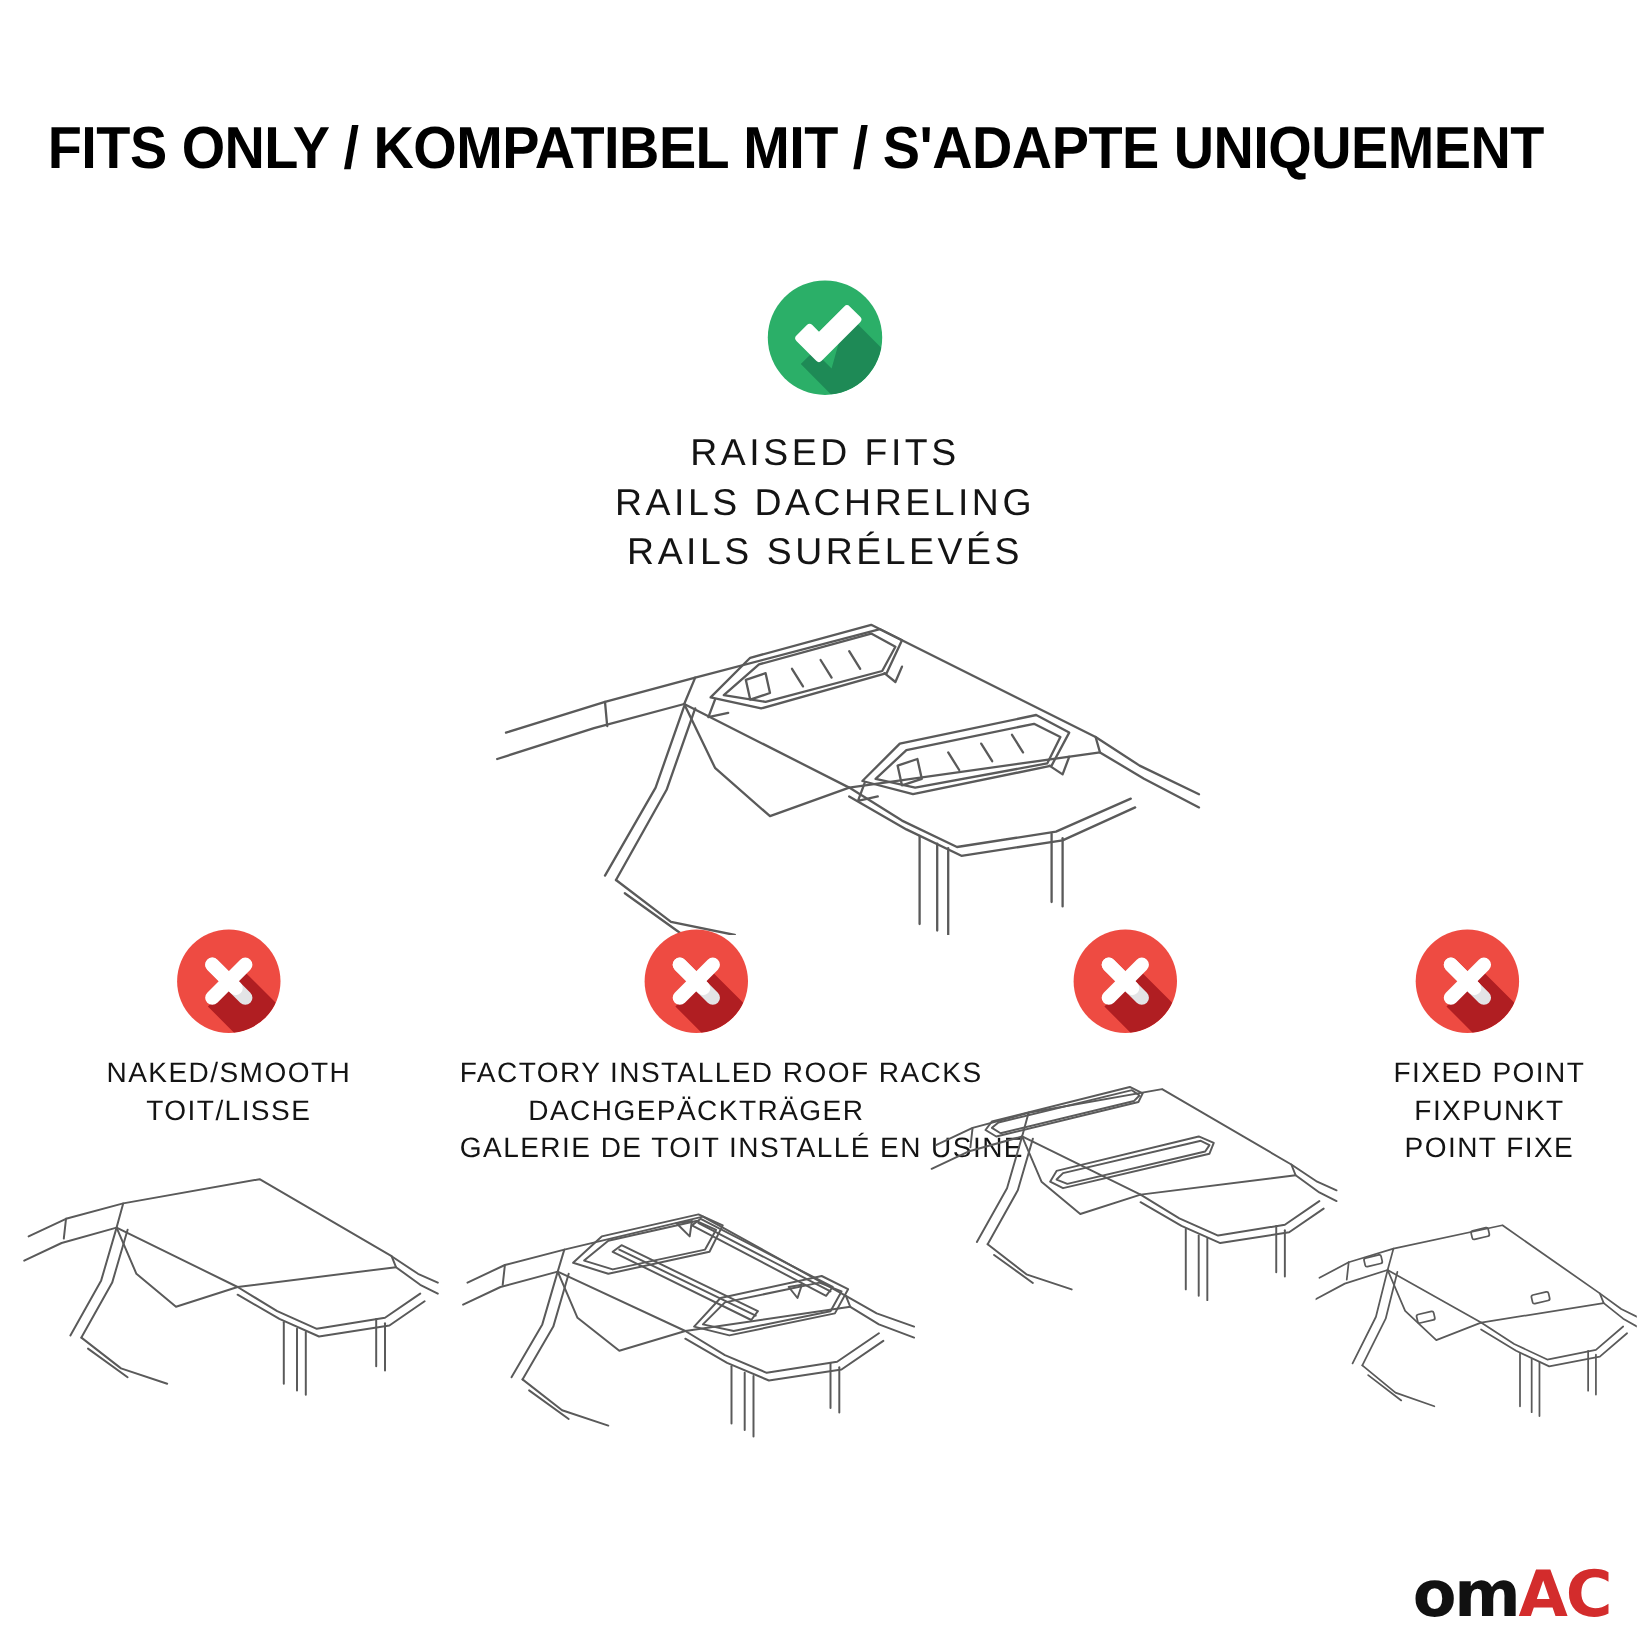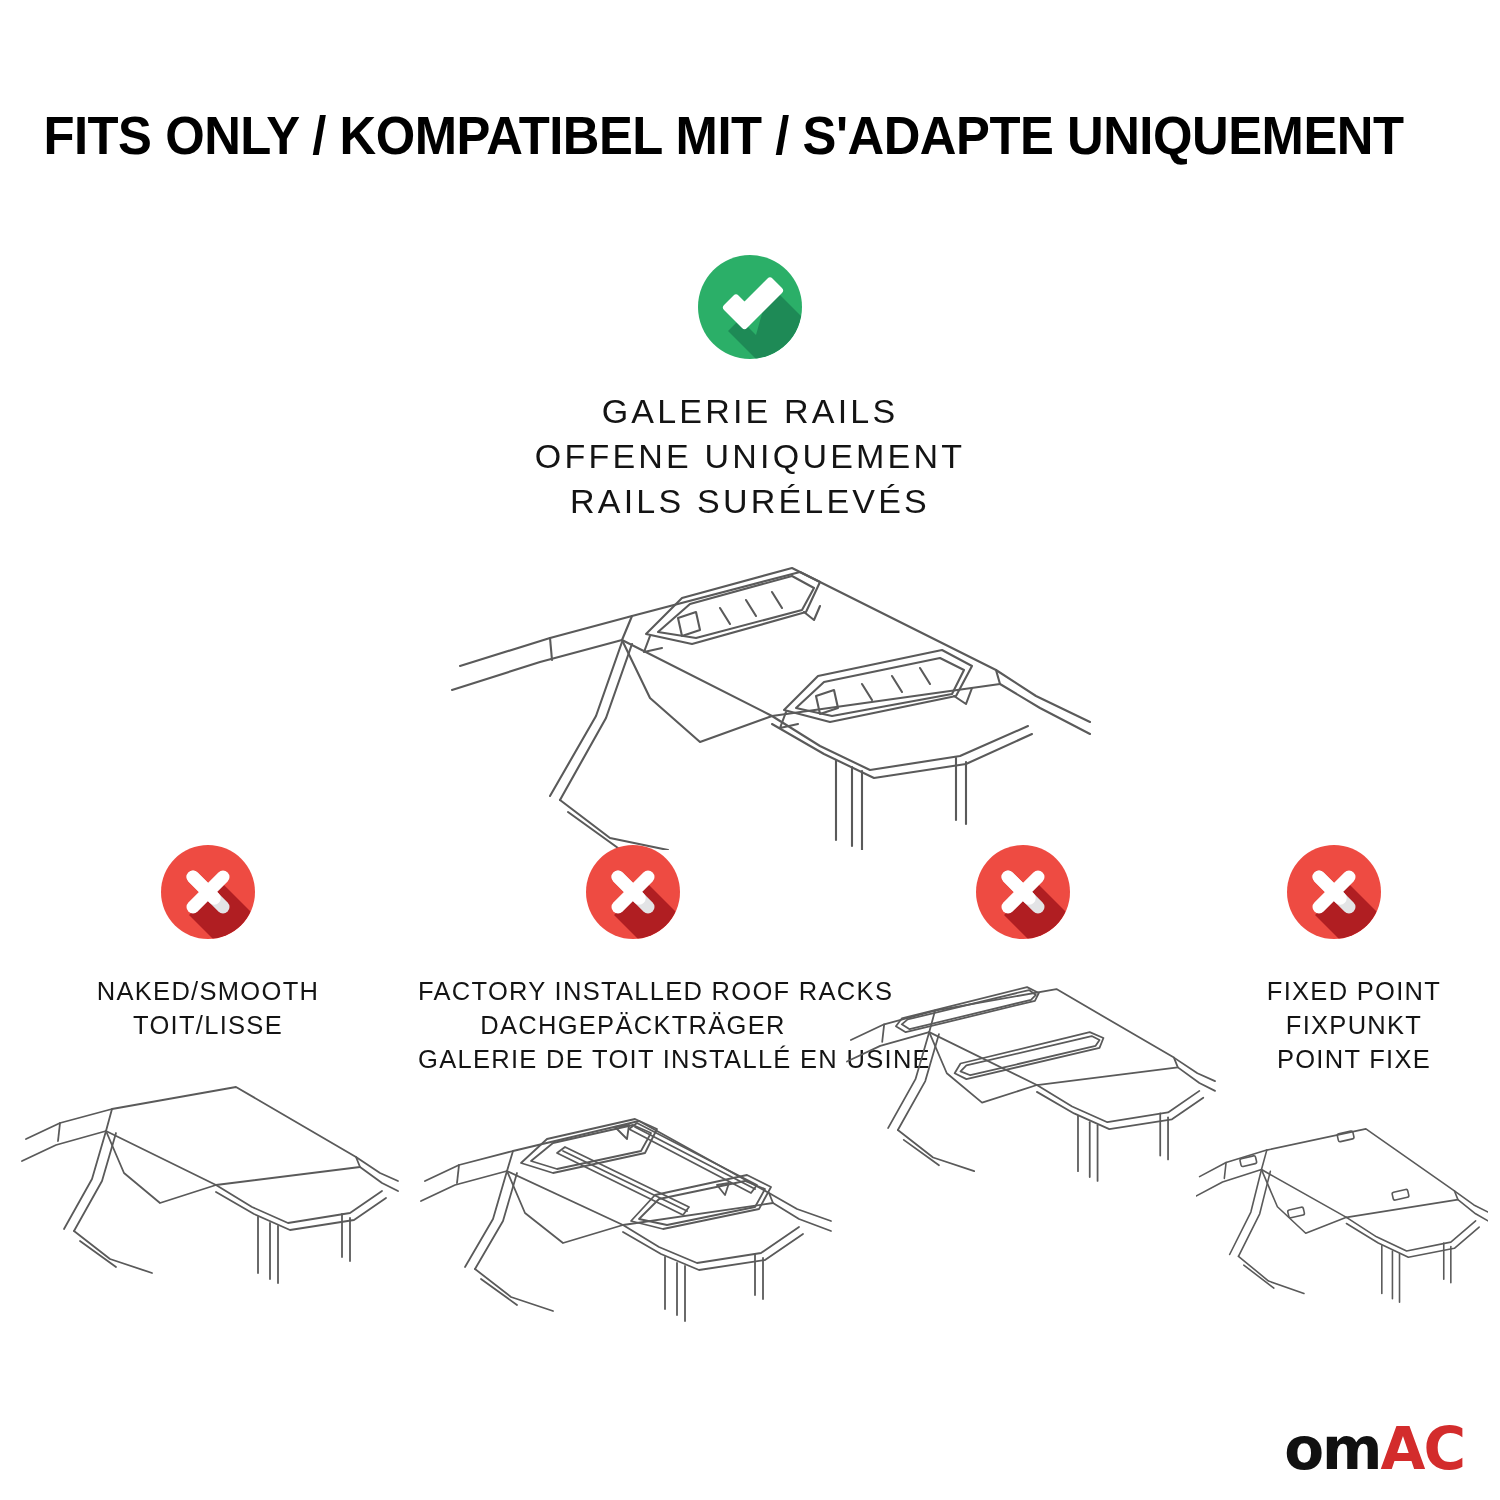--- a/index.html
+++ b/index.html
@@ -87,21 +87,21 @@
     top: 0;
     text-align: center;
   }
   .deny-col .icon-circle {
     width: 94px;
     height: 94px;
   }
   .icon-circle.no { background: #EE4B42; }
 
   .deny-labels {
-    margin-top: 32px;
+    margin-top: 16px;
     font-size: 25.5px;
     font-weight: 400;
     letter-spacing: 1.3px;
     line-height: 1.33;
     color: #141414;
     white-space: nowrap;
   }
   .deny-art {
     margin-top: 18px;
     height: 250px;
@@ -156,22 +156,22 @@
           </clipPath>
       </defs>
       <g clip-path="url(#okClip)">
         <polygon points="72,30 104,62 104,104 58,104 30,76 42,64 58,80" fill="#1E8A56"></polygon>
         <path d="M28.5,52.5 L38,43 L46.5,51.5 L72,26 L81.5,35.5 L46.5,70.5 Z" fill="#ffffff" stroke="#ffffff" stroke-width="7" stroke-linejoin="round" stroke-linecap="round"></path>
       </g>
     </svg>
   </span>
 
   <div class="hero-labels">
-    <div>GALERIE RAILS</div>
-    <div>OFFENE UNIQUEMENT</div>
+    <div>RAISED FITS</div>
+    <div>RAILS DACHRELING</div>
     <div>RAILS SURÉLEVÉS</div>
   </div>
 
   <div class="hero-art">
     <svg viewBox="0 0 700 330" aria-hidden="true">
       <g fill="none" stroke="#5A5A5A" stroke-width="2.1" stroke-linejoin="round" stroke-linecap="round">
 
         <path d="M232,96 L400,52 L596,150 L600,164 L372,196 L222,120 Z"></path>
 
         <path d="M232,96 L150,118 L60,146"></path>

